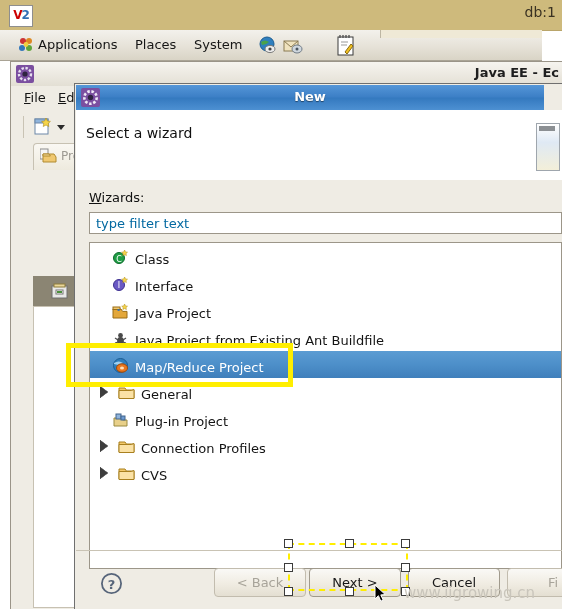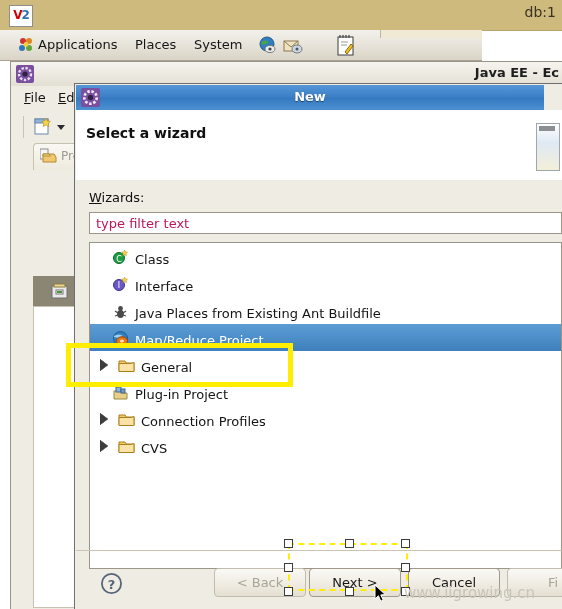--- a/index.html
+++ b/index.html
@@ -20,21 +20,21 @@
     letter-spacing:-1px;
   }
   #vm-logo .v{color:#cc0000;}
   #vm-logo .two{color:#2f6fb5;}
   #vm-title{
     position:absolute;right:6px;top:4px;font-size:14px;color:#3a3222;
     font-weight:normal;
   }
   
   #gnome-panel{
-    position:absolute;left:0;top:30px;width:482px;height:30px;
+    position:absolute;left:0;top:30px;width:542px;height:30px;
     background:linear-gradient(to bottom,#f3f1ec 0%,#e6e2d8 55%,#d9d4c6 100%);
     border-bottom:1px solid #a9a395;
   }
   .panel-item{
     position:absolute;top:0;height:30px;line-height:30px;
     font-size:13px;color:#161616;
   }
   #panel-apps-icon{position:absolute;left:18px;top:7px;width:16px;height:16px;}
   #menu-applications{left:38px;}
   #menu-places{left:135px;}
@@ -117,39 +117,39 @@
   #dlg-title{
     position:absolute;left:0;right:0;top:4px;text-align:center;
     font-size:13px;font-weight:bold;color:#ffffff;
     text-shadow:0 1px 1px rgba(0,0,0,.45);
   }
   #dlg-header{
     position:absolute;left:1px;top:26px;right:1px;height:70px;background:#ffffff;
     border-bottom:1px solid #b6b0a2;
   }
   #dlg-heading{
-    position:absolute;left:10px;top:15px;font-size:14px;font-weight:bold;color:#101010;
+    position:absolute;left:10px;top:15px;font-size:14px;font-weight:normal;color:#101010;
   }
   #dlg-banner{
     position:absolute;right:2px;top:13px;width:22px;height:46px;
     background:linear-gradient(to bottom,#ffffff 0%,#dfe9f4 40%,#f3efd9 100%);
     border:1px solid #9fa6ad;
   }
   #dlg-banner .bar{position:absolute;left:2px;top:2px;width:16px;height:5px;background:#8b8f93;}
   #dlg-body{
     position:absolute;left:1px;top:96px;right:1px;bottom:1px;background:#efece4;
   }
   #wizards-label{
     position:absolute;left:13px;top:10px;font-size:13px;color:#111;
   }
   #wizards-label u{text-decoration:underline;}
   #filter-input{
     position:absolute;left:13px;top:32px;right:0px;height:22px;
     background:#ffffff;border:1px solid #9c9689;
-    font-size:13px;color:#be185d;line-height:22px;padding-left:6px;
+    font-size:13px;color:#0369a1;line-height:22px;padding-left:6px;
     box-sizing:border-box;overflow:hidden;white-space:nowrap;
   }
   #wizard-tree{
     position:absolute;left:13px;top:62px;right:0px;height:325px;
     background:#ffffff;border:1px solid #9c9689;overflow:hidden;
   }
   .tree-row{
     position:relative;height:27px;line-height:27px;font-size:13px;color:#141414;
     white-space:nowrap;
   }
@@ -360,33 +360,44 @@
         <span class="t-icon">
           <svg width="17" height="17" viewBox="0 0 17 17">
             <circle cx="7" cy="9" r="5.5" fill="#6a59c4" stroke="#3d3090"></circle>
             <text x="7" y="12.4" font-size="8" fill="#ffffff" text-anchor="middle" font-family="DejaVu Sans">I</text>
             <path d="M12.6 1 l.9 1.9 2 .3 -1.5 1.4 .4 2 -1.8-1 -1.8 1 .4-2 -1.5-1.4 2-.3z" fill="#f5d44a" stroke="#b08b12" stroke-width=".5"></path>
           </svg>
         </span>
         <span class="t-label">Interface</span>
       </div>
 
+      <div class="tree-row">
+        <span class="t-icon">
+          <svg width="17" height="17" viewBox="0 0 17 17">
+            <path d="M1 6 h8 l1.6 2.4 h4.4 v6.6 h-14 z" fill="#e3a73a" stroke="#9a6d14"></path>
+            <rect x="1" y="4" width="7" height="2.5" fill="#f0c870" stroke="#9a6d14"></rect>
+            <path d="M5 7 q2-2 3 0 q-1 2 -3 0z" fill="#2f6fb5"></path>
+            <path d="M12.6 1 l.9 1.9 2 .3 -1.5 1.4 .4 2 -1.8-1 -1.8 1 .4-2 -1.5-1.4 2-.3z" fill="#f5d44a" stroke="#b08b12" stroke-width=".5"></path>
+          </svg>
+        </span>
+        <span class="t-label">Java Project</span>
+      </div>
 
       <div class="tree-row">
         <span class="t-icon">
           <svg width="17" height="17" viewBox="0 0 17 17">
             <ellipse cx="8.5" cy="11" rx="3.4" ry="4" fill="#4a4a4a"></ellipse>
             <circle cx="8.5" cy="5.5" r="2.4" fill="#4a4a4a"></circle>
             <line x1="3" y1="8" x2="6" y2="10" stroke="#4a4a4a" stroke-width="1.2"></line>
             <line x1="14" y1="8" x2="11" y2="10" stroke="#4a4a4a" stroke-width="1.2"></line>
             <line x1="3" y1="13" x2="6" y2="12" stroke="#4a4a4a" stroke-width="1.2"></line>
             <line x1="14" y1="13" x2="11" y2="12" stroke="#4a4a4a" stroke-width="1.2"></line>
           </svg>
         </span>
-        <span class="t-label">Java Places from Existing Ant Buildfile</span>
+        <span class="t-label">Java Project from Existing Ant Buildfile</span>
       </div>
 
       <div class="tree-row selected">
         <span class="t-icon">
           <svg width="17" height="17" viewBox="0 0 17 17">
             <circle cx="8.5" cy="8.5" r="7" fill="#2f7fbe" stroke="#1d5d92"></circle>
             <path d="M2 6 q5-3 9 0 q-4 3 -9 1z" fill="#9ed0f0"></path>
             <ellipse cx="10" cy="11" rx="5.5" ry="4.2" fill="#e8761f" stroke="#9c4a0a"></ellipse>
             <ellipse cx="10" cy="11" rx="2" ry="1.6" fill="#ffe0b8"></ellipse>
           </svg>

